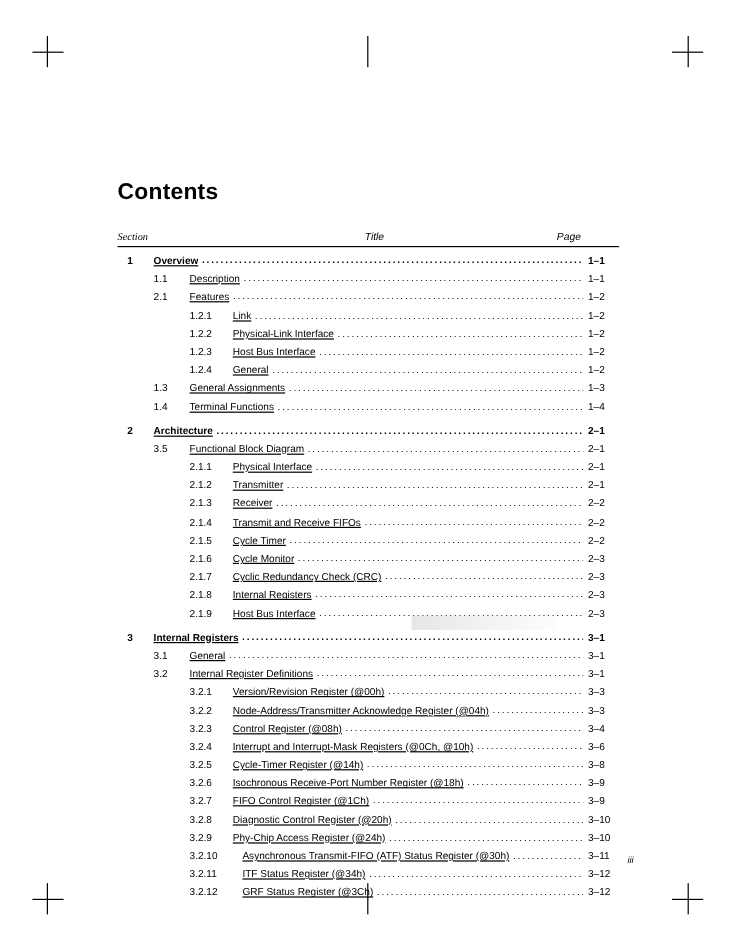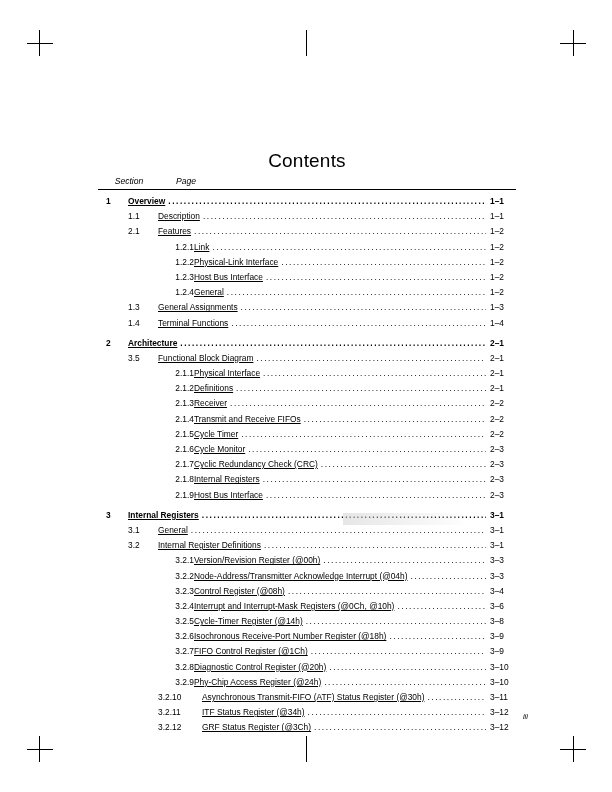--- a/index.html
+++ b/index.html
@@ -26,38 +26,38 @@
 
   
   .page {
     position: absolute;
     left: 98px;
     top: 150px;
     width: 418px;
   }
 
   .doc-title {
-    text-align: center;
+    text-align: left;
     font-size: 19px;
-    font-weight: normal;
+    font-weight: bold;
     letter-spacing: 0.2px;
-    margin: 0 0 4px 0;
+    margin: 0 0 20px 0;
   }
 
   .colhead {
     display: flex;
     font-style: italic;
     font-size: 8.6px;
     padding-bottom: 3px;
     border-bottom: 1.1px solid #000;
     margin-bottom: 7px;
   }
-  .colhead .c-section { width: 62px; text-align: center; }
+  .colhead .c-section { width: 62px; text-align: left; font-family: Liberation Serif, serif; }
   .colhead .c-title { flex: 1; text-align: center; }
-  .colhead .c-page { width: 52px; text-align: center; }
+  .colhead .c-page { width: 52px; text-align: left; }
 
   .toc { }
 
   .row {
     display: flex;
     align-items: baseline;
     font-size: 8.4px;
     line-height: 1.0;
     height: 15.2px;
     white-space: nowrap;
@@ -87,21 +87,21 @@
     padding-left: 4px;
     min-width: 26px;
   }
 
   
   .lvl1 { font-weight: bold; margin-top: 4px; }
   .lvl1 .num  { width: 22px; padding-left: 8px; }
   .lvl1 .dots { letter-spacing: 1.55px; }
 
   .lvl2 .num  { width: 30px; padding-left: 30px; }
-  .lvl3 .num  { width: 36px; padding-left: 60px; text-align: right; }
+  .lvl3 .num  { width: 36px; padding-left: 60px; }
   .lvl3b .num { width: 44px; padding-left: 60px; }
 
   .gap-before { margin-top: 5px; }
 
   .folio {
     position: absolute;
     left: 12px;
     top: 562px;
     width: 418px;
     text-align: right;
@@ -134,20 +134,21 @@
 <div class="crop v" style="left:306px; top:736px;"></div>
 <div class="crop v" style="left:573px; top:736px;"></div>
 <div class="crop h" style="left:560px; top:749px;"></div>
 
 <div class="page">
 
   <h1 class="doc-title">Contents</h1>
 
   <div class="colhead">
     <span class="c-section">Section</span>
+    <span class="c-title">Title</span>
     <span class="c-page">Page</span>
   </div>
 
   <div class="toc" id="toc">
       <div class="row lvl1">
         <span class="num">1</span>
         <span class="label">Overview</span>
         <span class="dots">....................................................................................................................................................................................................................................................................</span>
         <span class="pg">1–1</span>
       </div>
@@ -212,21 +213,21 @@
         <span class="pg">2–1</span>
       </div>
       <div class="row lvl3">
         <span class="num">2.1.1</span>
         <span class="label">Physical Interface</span>
         <span class="dots">....................................................................................................................................................................................................................................................................</span>
         <span class="pg">2–1</span>
       </div>
       <div class="row lvl3">
         <span class="num">2.1.2</span>
-        <span class="label">Definitions</span>
+        <span class="label">Transmitter</span>
         <span class="dots">....................................................................................................................................................................................................................................................................</span>
         <span class="pg">2–1</span>
       </div>
       <div class="row lvl3">
         <span class="num">2.1.3</span>
         <span class="label">Receiver</span>
         <span class="dots">....................................................................................................................................................................................................................................................................</span>
         <span class="pg">2–2</span>
       </div>
       <div class="row lvl3">
@@ -284,21 +285,21 @@
         <span class="pg">3–1</span>
       </div>
       <div class="row lvl3">
         <span class="num">3.2.1</span>
         <span class="label">Version/Revision Register (@00h)</span>
         <span class="dots">....................................................................................................................................................................................................................................................................</span>
         <span class="pg">3–3</span>
       </div>
       <div class="row lvl3">
         <span class="num">3.2.2</span>
-        <span class="label">Node-Address/Transmitter Acknowledge Interrupt (@04h)</span>
+        <span class="label">Node-Address/Transmitter Acknowledge Register (@04h)</span>
         <span class="dots">....................................................................................................................................................................................................................................................................</span>
         <span class="pg">3–3</span>
       </div>
       <div class="row lvl3">
         <span class="num">3.2.3</span>
         <span class="label">Control Register (@08h)</span>
         <span class="dots">....................................................................................................................................................................................................................................................................</span>
         <span class="pg">3–4</span>
       </div>
       <div class="row lvl3">

